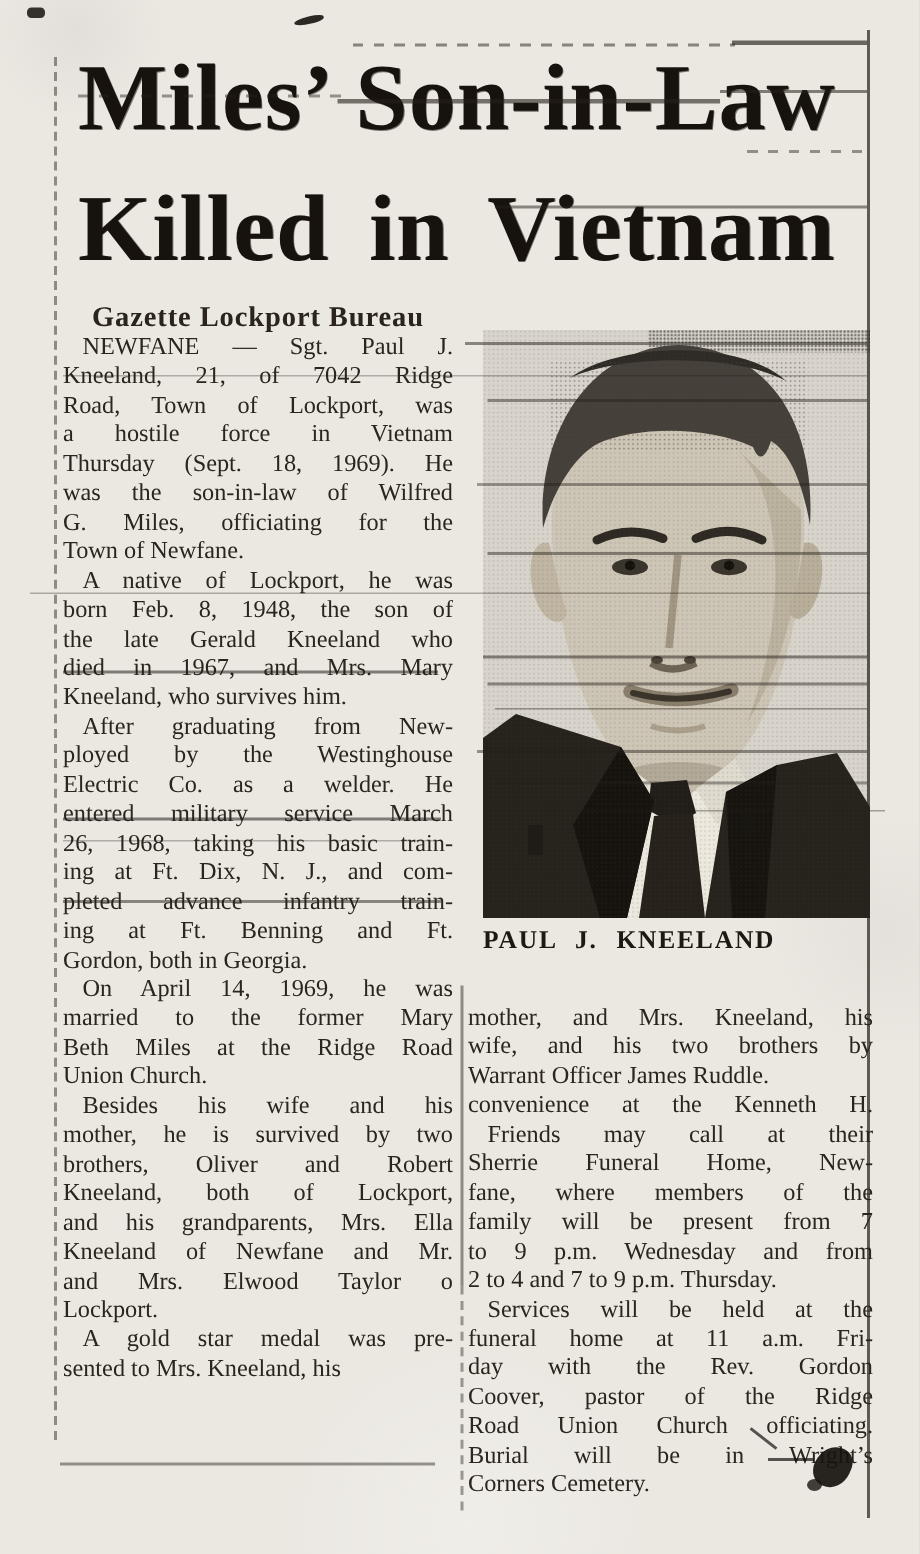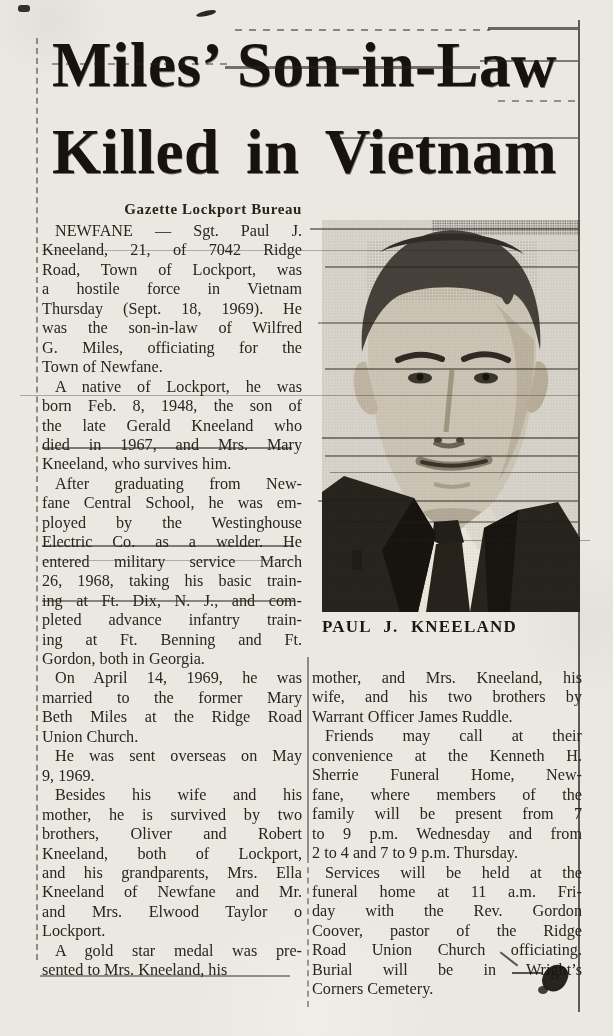--- a/index.html
+++ b/index.html
@@ -12,22 +12,22 @@
       radial-gradient(circle at 50% 98%, rgba(255,255,255,0.25), transparent 120px);
     font-family:"Liberation Serif", serif; color:#241f19;padding-left:10px;
   }
   
   .headline { position:absolute; left:52px; top:22px; width:505px; color:#17120d;
     font-weight:bold; font-size:63px; line-height:87px; z-index:2;
     text-shadow: 0.6px 0.6px 0 rgba(23,18,13,0.55); }
   .headline .hl { text-align:justify; text-align-last:justify; white-space:nowrap;
     letter-spacing:0.5px; filter:blur(0.2px); }
   
-  .byline { position:absolute; left:42px; top:201px; width:260px; text-align:right;
-    font-weight:bold; font-size:15px; letter-spacing:0.6px; z-index:2; color:#2a241d; }
+  .byline { position:absolute; left:42px; top:201px; width:260px; text-align:center;
+    font-weight:bold; font-size:19px; letter-spacing:0.6px; z-index:2; color:#2a241d; }
   
   .col { position:absolute; font-size:16.2px; line-height:19.45px; z-index:2;
     color:#2b251e; filter:blur(0.18px); }
   .col.left  { left:42px;  top:222px; width:260px; }
   .col.right { left:312px; top:669px; width:270px; }
   .line { text-align:justify; text-align-last:justify; white-space:nowrap; overflow:hidden; }
   .line.last { text-align-last:left; }
   .line.first { text-indent:13px; }
   
   .photo { position:absolute; left:322px; top:220px; width:258px; height:392px; z-index:1; }
@@ -71,39 +71,34 @@
       </div>
     <div class="para">
         <div class="line first">A native of Lockport, he was</div>
         <div class="line">born Feb. 8, 1948, the son of</div>
         <div class="line">the late Gerald Kneeland who</div>
         <div class="line">died in 1967, and Mrs. Mary</div>
         <div class="line last">Kneeland, who survives him.</div>
       </div>
     <div class="para">
         <div class="line first">After graduating from New-</div>
-        <div class="line">fane Central School, he was em-</div>
         <div class="line">ployed by the Westinghouse</div>
         <div class="line">Electric Co. as a welder. He</div>
         <div class="line">entered military service March</div>
         <div class="line">26, 1968, taking his basic train-</div>
         <div class="line">ing at Ft. Dix, N. J., and com-</div>
         <div class="line">pleted advance infantry train-</div>
         <div class="line">ing at Ft. Benning and Ft.</div>
         <div class="line last">Gordon, both in Georgia.</div>
       </div>
     <div class="para">
         <div class="line first">On April 14, 1969, he was</div>
         <div class="line">married to the former Mary</div>
         <div class="line">Beth Miles at the Ridge Road</div>
         <div class="line last">Union Church.</div>
-      </div>
-    <div class="para">
-        <div class="line first">He was sent overseas on May</div>
-        <div class="line last">9, 1969.</div>
       </div>
     <div class="para">
         <div class="line first">Besides his wife and his</div>
         <div class="line">mother, he is survived by two</div>
         <div class="line">brothers, Oliver and Robert</div>
         <div class="line">Kneeland, both of Lockport,</div>
         <div class="line">and his grandparents, Mrs. Ella</div>
         <div class="line">Kneeland of Newfane and Mr.</div>
         <div class="line">and Mrs. Elwood Taylor o</div>
         <div class="line last">Lockport.</div>
@@ -182,22 +177,22 @@
 
   <div class="caption">PAUL J. KNEELAND</div>
 
   <div class="col right">
     <div class="para">
         <div class="line">mother, and Mrs. Kneeland, his</div>
         <div class="line">wife, and his two brothers by</div>
         <div class="line last">Warrant Officer James Ruddle.</div>
       </div>
     <div class="para">
+        <div class="line">convenience at the Kenneth H.</div>
         <div class="line first">Friends may call at their</div>
-        <div class="line">convenience at the Kenneth H.</div>
         <div class="line">Sherrie Funeral Home, New-</div>
         <div class="line">fane, where members of the</div>
         <div class="line">family will be present from 7</div>
         <div class="line">to 9 p.m. Wednesday and from</div>
         <div class="line last">2 to 4 and 7 to 9 p.m. Thursday.</div>
       </div>
     <div class="para">
         <div class="line first">Services will be held at the</div>
         <div class="line">funeral home at 11 a.m. Fri-</div>
         <div class="line">day with the Rev. Gordon</div>

